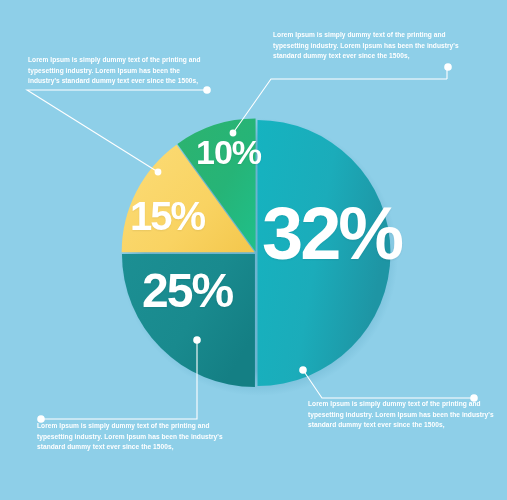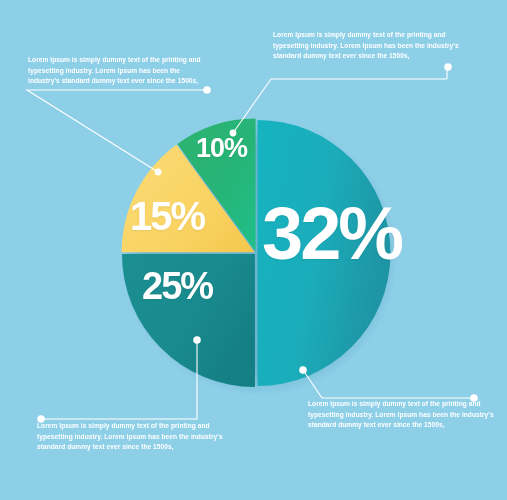--- a/index.html
+++ b/index.html
@@ -18,23 +18,23 @@
     color:#ffffff;
     font-weight:bold;
     font-family:"Liberation Sans","DejaVu Sans",sans-serif;
     letter-spacing:-1px;
     line-height:1;
     white-space:nowrap;
     text-shadow:0 1px 2px rgba(0,0,0,.07);
     user-select:none;
   }
   #pct-50{left:262px;top:197px;font-size:74px;letter-spacing:-3px;}
-  #pct-25{left:142px;top:267px;font-size:38px;letter-spacing:-2px;}
+  #pct-25{left:142px;top:267px;font-size:48px;letter-spacing:-2px;}
   #pct-15{left:130px;top:196px;font-size:40px;letter-spacing:-2px;}
-  #pct-10{left:196px;top:135px;font-size:27px;letter-spacing:-1px;}
+  #pct-10{left:196px;top:135px;font-size:34px;letter-spacing:-1px;}
 
   .callout{
     position:absolute;
     color:#ffffff;
     font-size:6.6px;
     font-weight:bold;
     line-height:1.62;
     letter-spacing:.05px;
     font-family:"Liberation Sans","DejaVu Sans",sans-serif;
   }

